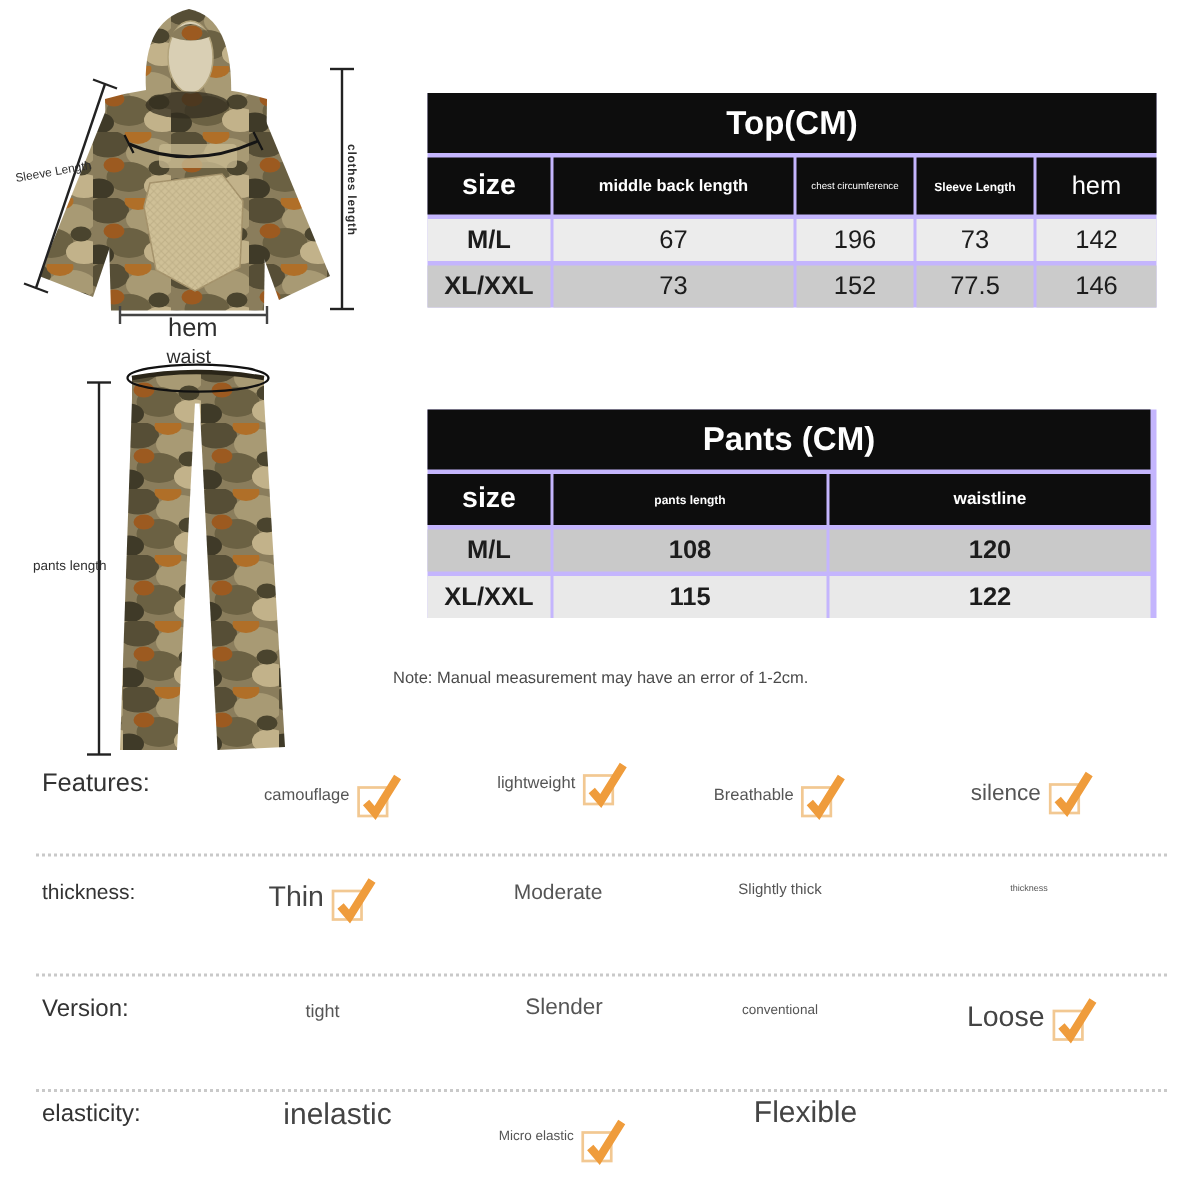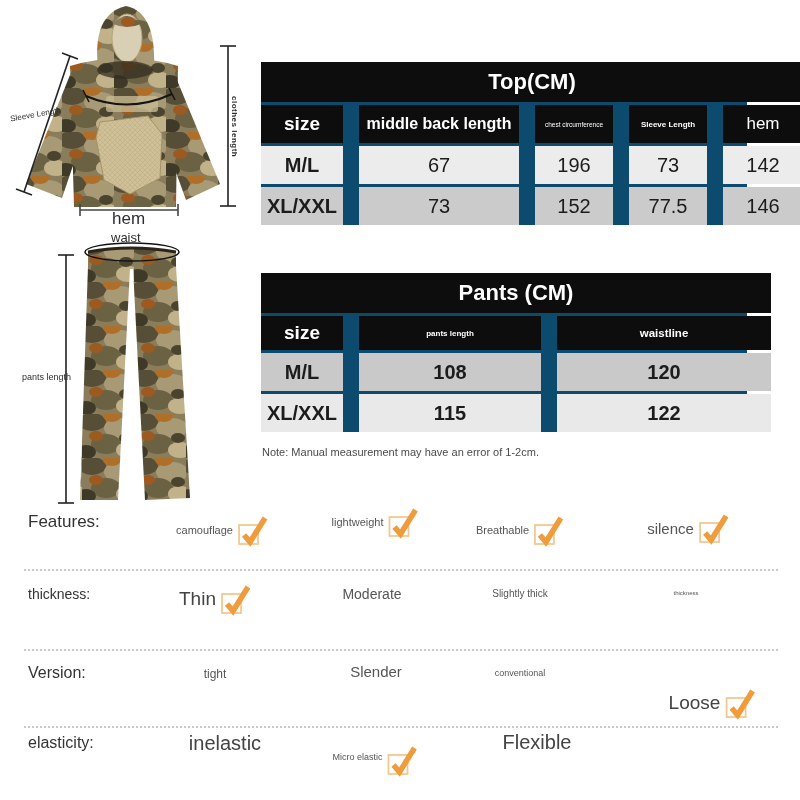--- a/index.html
+++ b/index.html
@@ -9,35 +9,35 @@
   
   .garment-svg { position:absolute; }
   .anno-label { position:absolute; color:#2e2e2e; white-space:nowrap; }
   .sleeve-label { left:10px; top:110px; font-size:8px; transform:rotate(-10deg); }
   .clothes-label { left:230px; top:96px; font-size:8px; font-weight:bold; writing-mode:vertical-rl; letter-spacing:0.5px; }
   .hem-label { left:112px; top:209px; font-size:17px; }
   .waist-label { left:111px; top:230px; font-size:13px; }
   .pantslen-label { left:22px; top:372px; font-size:9px; }
 
   
-  .size-table { position:absolute; display:grid; gap:3px 16px; background:#0c4a6e; }
+  .size-table { position:absolute; display:grid; gap:3px 2px; background:#c4b5fd;margin-left:24px; }
   .top-table { left:261px; top:62px; width:486px; grid-template-columns:82px 160px 78px 78px 80px; }
   .pants-table { left:261px; top:273px; width:486px; grid-template-columns:82px 182px 214px; }
   .tbl-title { grid-column:1 / -1; height:40px; background:#0d0d0d; color:#fff;
                display:flex; align-items:center; justify-content:center; font-size:22px; font-weight:bold; }
   .hcell { background:#0d0d0d; color:#fff; display:flex; align-items:center; justify-content:center; height:38px; text-align:center; }
   .pants-table .hcell { height:34px; }
-  .dcell { display:flex; align-items:center; justify-content:center; height:38px; font-size:20px; color:#1c1c1c; }
+  .dcell { display:flex; align-items:center; justify-content:center; height:28px; font-size:17px; color:#1c1c1c; }
   .fw { font-weight:600; }
   .row-light { background:#ececec; }
   .row-dark { background:#cbcbcb; }
   .row-mid  { background:#c9c9c9; }
   .row-lighter { background:#e9e9e9; }
   .h-size { font-size:19px; font-weight:bold; }
-  .h-mbl { font-size:16px; font-weight:bold; }
+  .h-mbl { font-size:11px; font-weight:bold; }
   .h-chest { font-size:6.5px; }
   .h-sleeve { font-size:8px; font-weight:bold; }
   .h-hem { font-size:17px; }
   .h-pants { font-size:8px; font-weight:bold; }
   .h-waist { font-size:11.5px; font-weight:bold; }
 
   .note-text { position:absolute; left:262px; top:446px; font-size:11px; color:#4a4a4a; }
 
   
   .attr-label { position:absolute; color:#333; }
@@ -235,21 +235,21 @@
 
   <div class="opt-col" style="left:215px; top:667px;">
     <div class="opt-text fz12">tight</div>
   </div>
   <div class="opt-col" style="left:376px; top:663px;">
     <div class="opt-text fz15">Slender</div>
   </div>
   <div class="opt-col" style="left:520px; top:668px;">
     <div class="opt-text fz9">conventional</div>
   </div>
-  <div class="opt-col" style="left:688px; top:686px;margin-left:24px;">
+  <div class="opt-col" style="left:688px; top:662px;">
     <div class="opt-text fz19">Loose</div>
     <svg class="checkbox-svg" width="32" height="34" viewBox="0 0 32 34">
       <rect x="3" y="12" width="19" height="19" fill="#fff" stroke="#f2c892" stroke-width="1.8"></rect>
       <path d="M8,22 L14,29 L29,5" fill="none" stroke="#ef9c3c" stroke-width="5.5"></path>
     </svg>
   </div>
 
   <div class="opt-col" style="left:225px; top:732px;">
     <div class="opt-text fz20">inelastic</div>
   </div>

